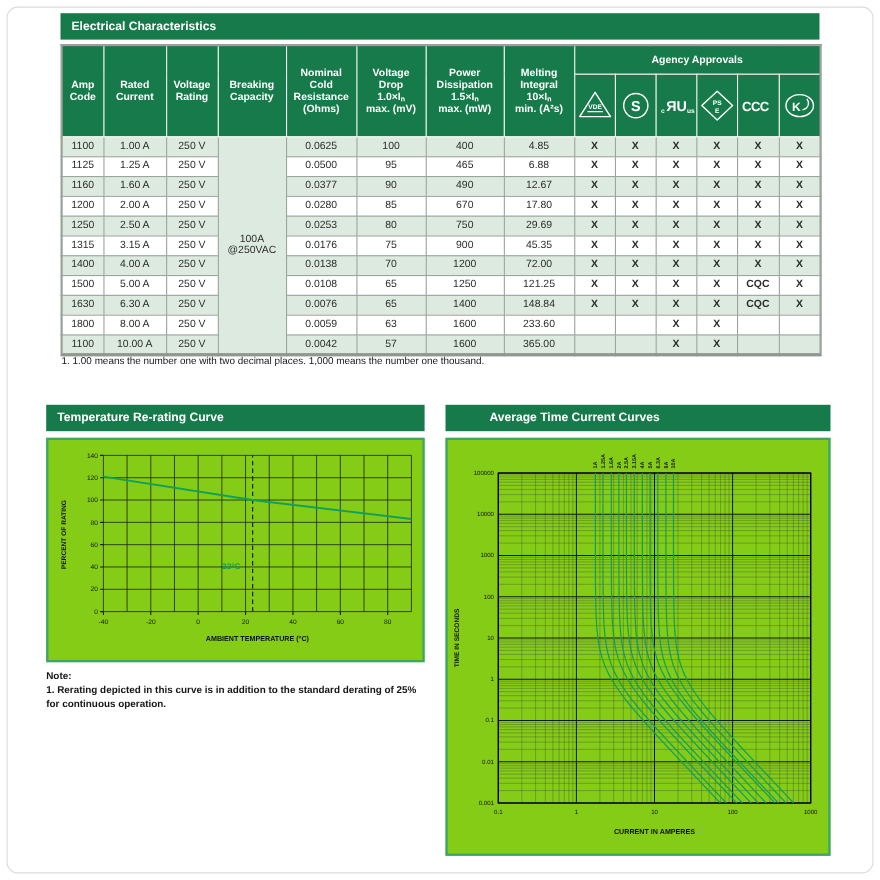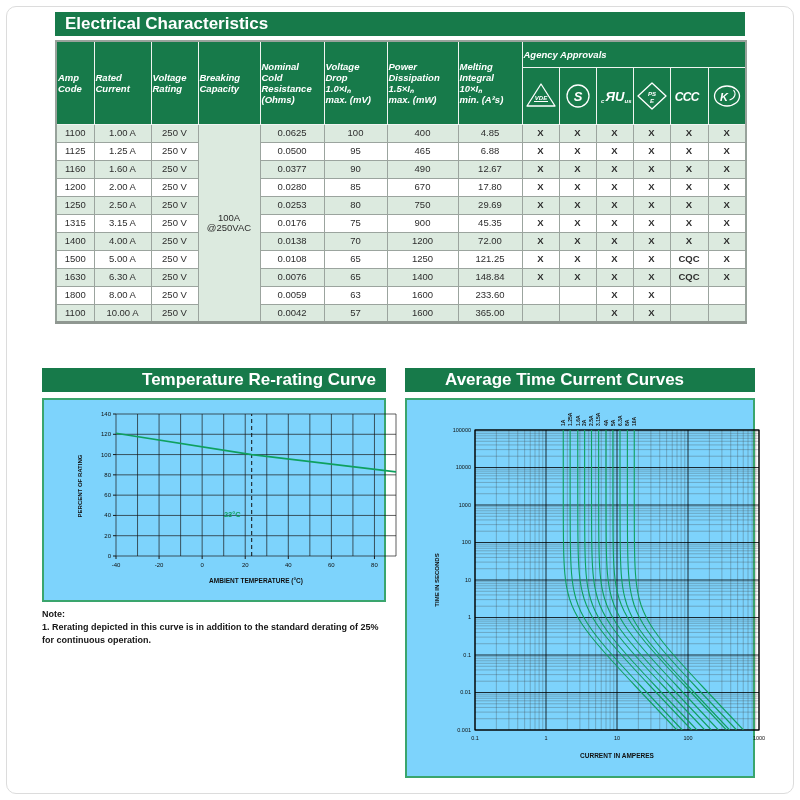--- a/index.html
+++ b/index.html
@@ -5,51 +5,51 @@
   * { box-sizing: border-box; }
   html,body { margin:0; padding:0; }
   body {
     width:800px; height:800px; position:relative; background:#fff;
     font-family:"Liberation Sans", sans-serif; color:#222; overflow:hidden;
   }
   .page-border { position:absolute; inset:6px; border:1px solid #dcdcdc; border-radius:10px; pointer-events:none; }
 
   .banner {
     position:absolute; height:24px; background:#177a4a; color:#fff;
-    font-weight:bold; font-size:17px; line-height:24px; padding:0 10px;
+    font-weight:bold; font-size:11px; line-height:24px; padding:0 10px;
   }
   .main-banner  { left:55px; top:12px;  width:690px; }
-  .temp-banner  { left:42px; top:368px; width:344px;text-align:right; }
+  .temp-banner  { left:42px; top:368px; width:344px; }
   .tc-banner    { left:405px; top:368px; width:350px;padding-left:40px; }
 
   table.elec {
     position:absolute; left:55px; top:40px; width:690px;
     border-collapse:collapse; table-layout:fixed;
     border:2px solid #98a29b; border-bottom:3px solid #8f9791;
   }
   table.elec thead th {
     background:#177a4a; color:#fff; font-size:9.5px; font-weight:bold;
-    text-align:left; vertical-align:middle; border:1px solid #f0f4f1;
-    white-space:pre-line; line-height:1.18; padding:2px 1px;font-style:italic;
+    text-align:center; vertical-align:middle; border:1px solid #f0f4f1;
+    white-space:pre-line; line-height:1.18; padding:2px 1px;
   }
   table.elec thead tr.hdr-top { height:26px; }
   table.elec thead tr.hdr-icons { height:42px; }
   table.elec td {
     font-size:9.5px; color:#2d2d2d; text-align:center; vertical-align:middle;
     border:1px solid #9ba49e; height:18px; padding:0 2px; line-height:1.05;
   }
   tr.row-green td { background:#dceadf; }
   tr.row-white td { background:#ffffff; }
   td.breaking-cell { background:#dceadf; white-space:pre-line; }
   td.appr { font-weight:bold; font-size:8.5px; color:#40463f; }
 
   .notes { position:absolute; left:56px; top:322px; font-size:9px; color:#161616; line-height:1.5; }
   .chart-note { position:absolute; left:42px; top:608px; width:342px; font-size:9px; color:#161616; line-height:1.45;font-weight:bold; }
 
-  .chart-box { position:absolute; background:#7dd3fc; border:2px solid #3aa56d;padding-left:22px; }
+  .chart-box { position:absolute; background:#84cc16; border:2px solid #3aa56d; }
   .temp-box { left:42px; top:398px; width:344px; height:204px; }
   .tc-box   { left:405px; top:398px; width:350px; height:380px; }
 
   svg { display:block; font-family:"Liberation Sans", sans-serif; }
   .icon-svg { margin:0 auto; }
 </style>
 </head>
 <body>
 
 <div class="page-border"></div>
@@ -312,20 +312,21 @@
         <td class="appr"></td>
         <td class="appr">X</td>
         <td class="appr">X</td>
         <td class="appr"></td>
         <td class="appr"></td>
       </tr>
     </tbody>
 </table>
 
 <div class="notes">
+  <div>1. 1.00 means the number one with two decimal places. 1,000 means the number one thousand.</div>
 </div>
 
 <div class="banner temp-banner">
   <span>Temperature Re-rating Curve</span>
 </div>
 <div class="chart-box temp-box" id="temp-chart">
     <svg viewBox="0 0 340 200" width="340" height="200">
       <g stroke="#1a1a1a" stroke-width="0.7">
         <line x1="50" y1="156" x2="50" y2="14"></line>
         <line x1="71.53846153846155" y1="156" x2="71.53846153846155" y2="14"></line>

